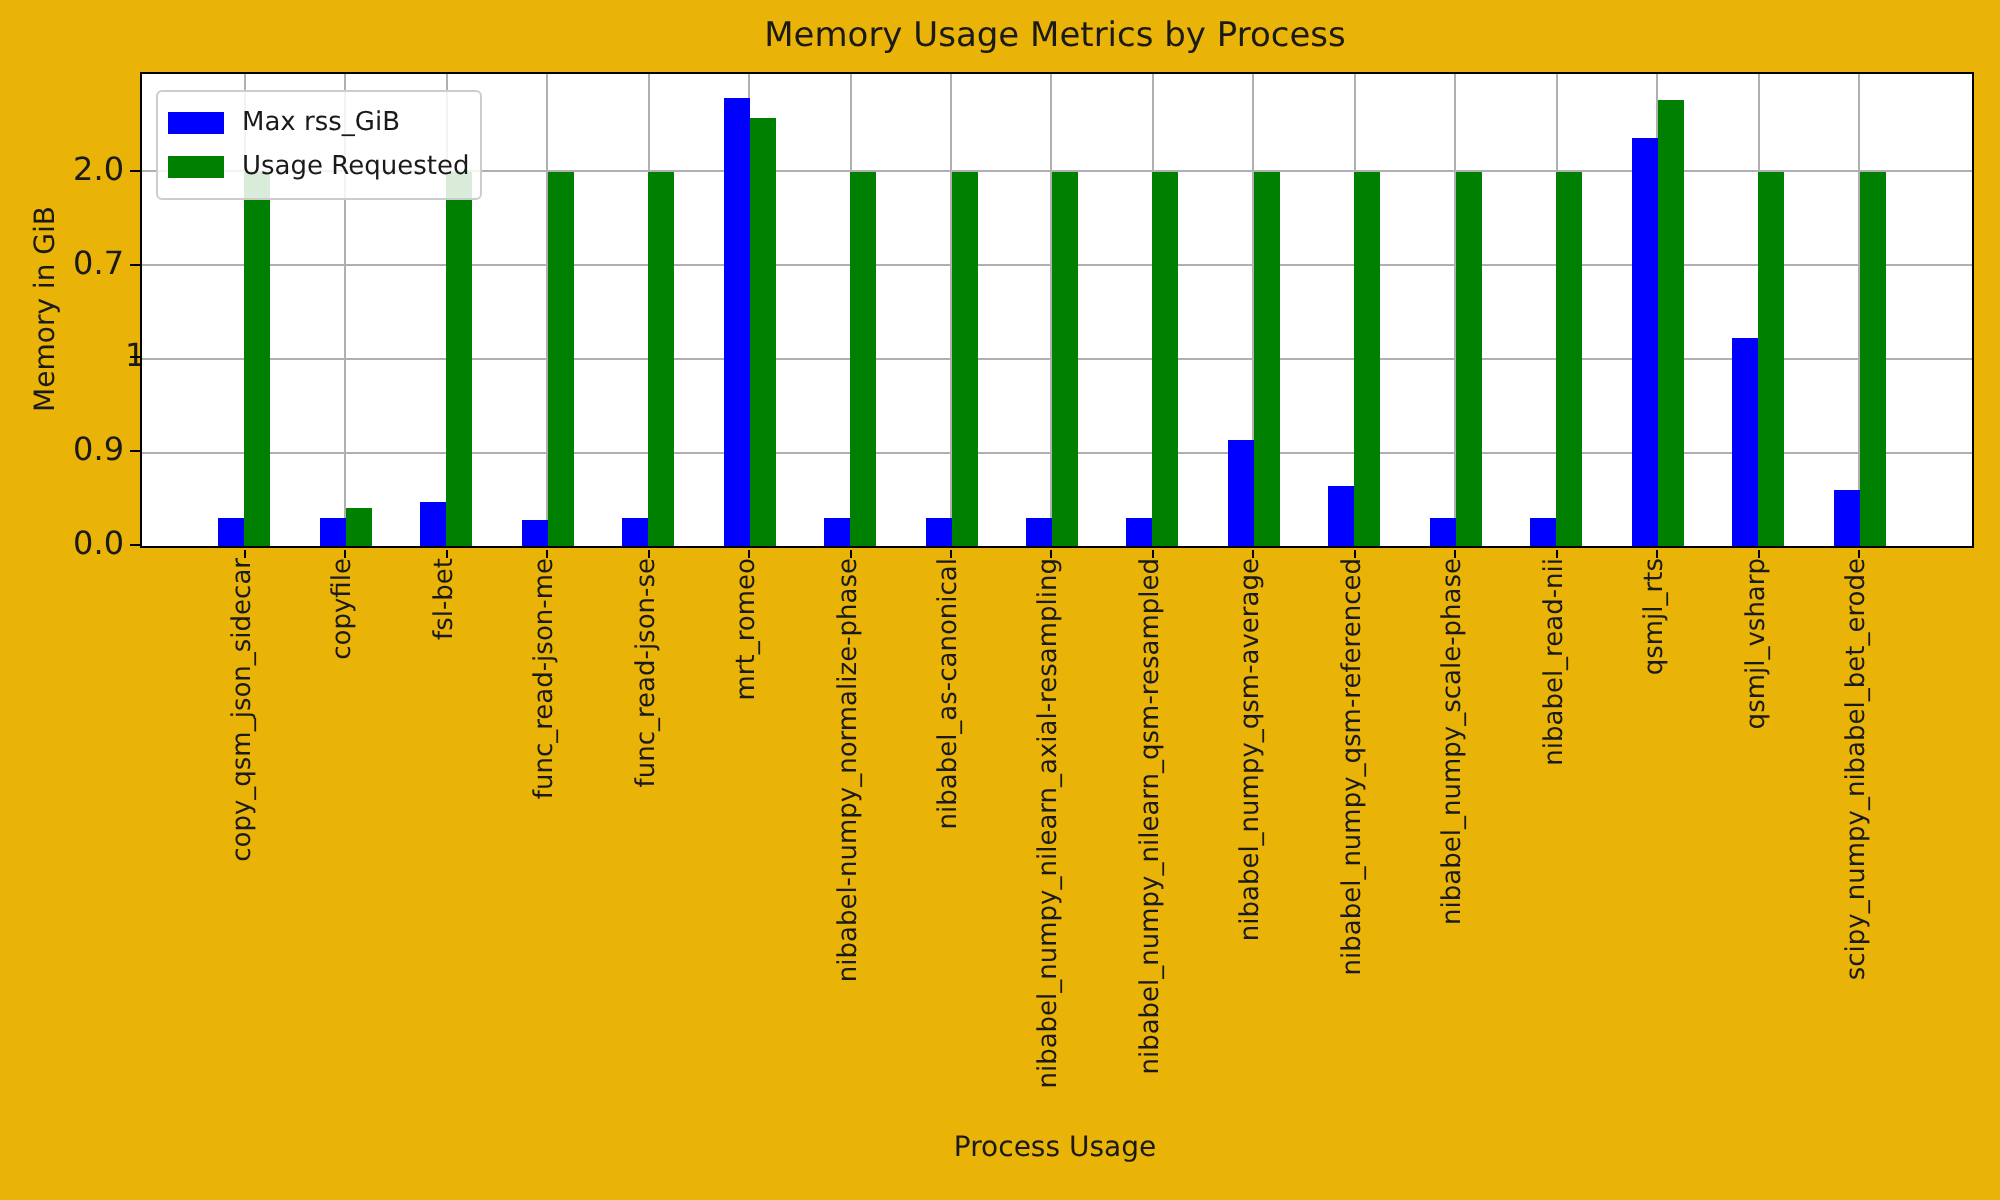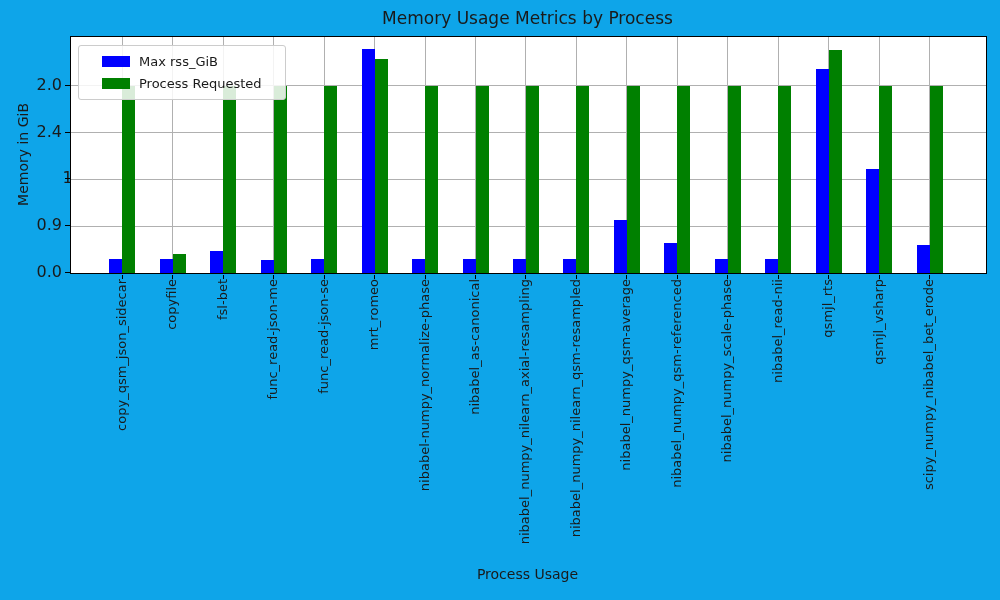--- a/index.html
+++ b/index.html
@@ -1,19 +1,19 @@
 <!DOCTYPE html>
 <html><head>
 <meta charset="utf-8">
 <style>
   html, body { margin: 0; padding: 0; background: #ffffff; }
   .figure {
     position: relative;
     width: 1000px; height: 600px;
-    background: #0ea5e9;
+    background: #eab308;
     font-family: "DejaVu Sans", "Liberation Sans", sans-serif;
     color: #1a1a1a;
     overflow: hidden;
   }
   .chart-title {
     position: absolute; left: 70px; top: 8px; width: 915px;
     text-align: center; font-size: 17px; color: #1a1a1a;
     white-space: nowrap;
   }
   .plot {
@@ -39,21 +39,21 @@
   .bar.s0 { right: 50%; }
   .bar.s1 { left: 50%; }
   .xtick {
     position: absolute; bottom: -6px; left: 50%;
     width: 1px; height: 4px; margin-left: -0.5px; background: #000000;
   }
   .legend {
     position: absolute; left: 7px; top: 8px;
     background: rgba(255,255,255,0.85);
     border: 1px solid #cccccc; border-radius: 3px;
-    padding: 8px 23px; z-index: 5;
+    padding: 8px 5px; z-index: 5;
   }
   .legend-row { display: flex; align-items: center; }
   .legend-row + .legend-row { margin-top: 7px; }
   .legend-swatch { width: 28px; height: 11px; margin-right: 9px; }
   .legend-label { font-size: 13px; white-space: nowrap; line-height: 15px; }
   .ylabel-wrap {
     position: absolute; left: 12px; top: 36px; width: 22px; height: 236px;
     display: flex; align-items: center; justify-content: center;
   }
   .ylabel-wrap span {
@@ -94,21 +94,21 @@
     <span>Memory in GiB</span>
   </div>
 
   <div id="ytick-layer">
       <div class="ytick-label" style="top: 264px;">0.0</div>
       <div class="ytick-mark" style="top: 272px;"></div>
       <div class="ytick-label" style="top: 217.175px;">0.9</div>
       <div class="ytick-mark" style="top: 225.175px;"></div>
       <div class="ytick-label" style="top: 170.349px; padding-left: 26px;">1.0</div>
       <div class="ytick-mark" style="top: 178.349px;"></div>
-      <div class="ytick-label" style="top: 123.524px;">2.4</div>
+      <div class="ytick-label" style="top: 123.524px;">0.7</div>
       <div class="ytick-mark" style="top: 131.524px;"></div>
       <div class="ytick-label" style="top: 76.6984px;">2.0</div>
       <div class="ytick-mark" style="top: 84.6984px;"></div>
     </div>
 
   <div class="plot">
     <div id="grid-layer">
         <div class="hgrid" style="top: 188.675px;"></div>
         <div class="hgrid" style="top: 141.849px;"></div>
         <div class="hgrid" style="top: 95.0238px;"></div>
@@ -218,21 +218,21 @@
           <div class="xtick"></div>
         </div>
       </div>
     <div class="legend" id="legend">
         <div class="legend-row">
           <div class="legend-swatch" style="background: rgb(0, 0, 255);"></div>
           <div class="legend-label">Max rss_GiB</div>
         </div>
         <div class="legend-row">
           <div class="legend-swatch" style="background: rgb(0, 128, 0);"></div>
-          <div class="legend-label">Process Requested</div>
+          <div class="legend-label">Usage Requested</div>
         </div>
       </div>
   </div>
 
   <div class="xlabels" id="xlabels">
       <div class="xlabel-cell">
         <span>copy_qsm_json_sidecar</span>
       </div>
       <div class="xlabel-cell">
         <span>copyfile</span>

